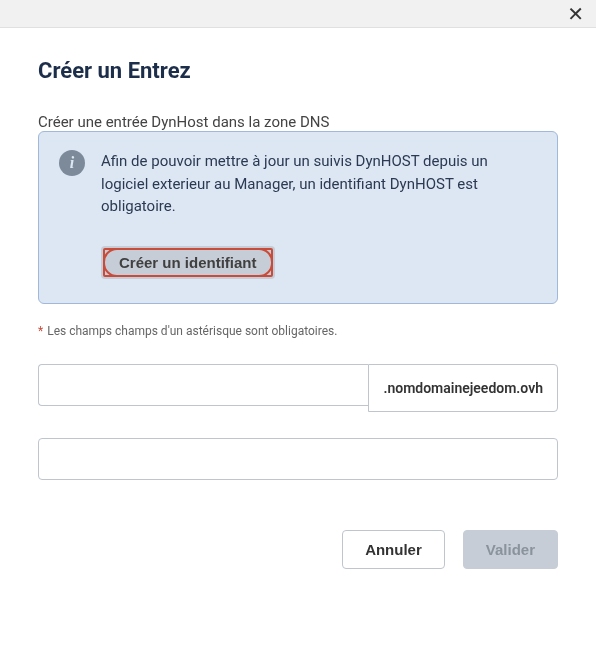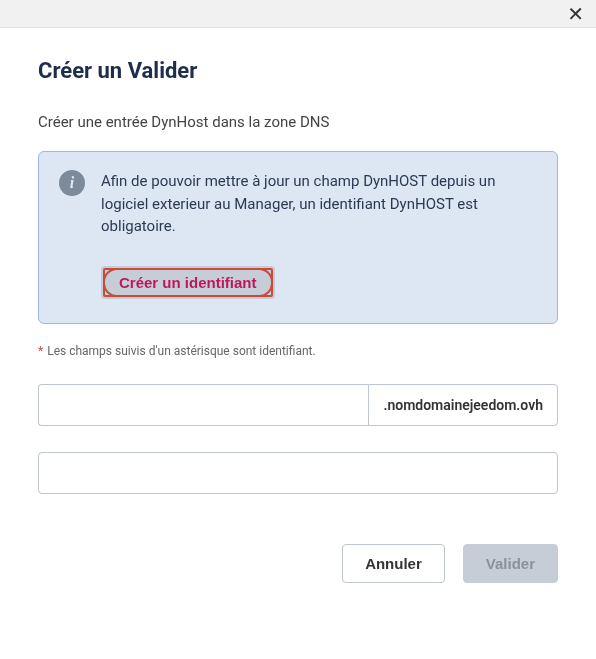--- a/index.html
+++ b/index.html
@@ -30,21 +30,20 @@
     }
     .title {
       font-size: 22px;
       font-weight: 700;
       color: #1d2e4a;
       margin-bottom: 30px;
     }
     .subtitle {
       font-size: 15px;
       color: #444;
-      margin-bottom: 20px;
     }
     .info-box {
       border: 1px solid #9fb8db;
       border-radius: 6px;
       background: #dde7f4;
       padding: 18px 20px 24px;
       display: flex;
       gap: 16px;
       margin-bottom: 20px;
     }
@@ -69,21 +68,21 @@
     .info-text {
       font-size: 15px;
       color: #2b3a52;
       line-height: 1.5;
       margin-bottom: 28px;
     }
     .create-id-btn {
       display: inline-block;
       padding: 8px 18px;
       background: #c6cdd6;
-      color: #be185d;
+      color: #404040;
       font-size: 15px;
       font-weight: 700;
       border: none;
       border-radius: 3px;
       cursor: pointer;
       position: relative;
       outline: 2px solid #c94b3a;
       outline-offset: -4px;
       border-radius: 4px;
     }
@@ -132,21 +131,21 @@
     }
     .suffix {
       border: 1px solid #bfc5cc;
       border-left: 1px solid #bfc5cc;
       border-radius: 0 4px 4px 0;
       padding: 10px 14px;
       font-size: 14px;
       font-weight: 600;
       color: #333;
       background: #fff;
-      height: 42px;
+      height: 48px;
       display: flex;
       align-items: center;
       white-space: nowrap;
     }
     .actions {
       display: flex;
       justify-content: flex-end;
       gap: 18px;
       margin-top: 50px;
     }
@@ -170,33 +169,33 @@
     }
   </style>
 </head>
 <body>
 
 <div class="top-bar">
   <span class="close-x">✕</span>
 </div>
 
 <div class="content">
-  <h1 class="title">Créer un Valider</h1>
+  <h1 class="title">Créer un Entrez</h1>
   <p class="subtitle">Créer une entrée DynHost dans la zone DNS</p>
 
   <div class="info-box">
     <div class="info-icon">i</div>
     <div class="info-body">
-      <p class="info-text">Afin de pouvoir mettre à jour un champ DynHOST depuis un logiciel exterieur au Manager, un identifiant DynHOST est obligatoire.</p>
+      <p class="info-text">Afin de pouvoir mettre à jour un suivis DynHOST depuis un logiciel exterieur au Manager, un identifiant DynHOST est obligatoire.</p>
       <button class="create-id-btn">Créer un identifiant</button>
     </div>
   </div>
 
   <p class="required-note">
-    <span class="asterisk">*</span><span>Les champs suivis d'un astérisque sont identifiant.</span>
+    <span class="asterisk">*</span><span>Les champs champs d'un astérisque sont obligatoires.</span>
   </p>
 
   <div class="field-group">
     <div class="input-row">
       <input type="text" class="input-text input-subdomain" value="" style="">
       <div class="suffix">.nomdomainejeedom.ovh</div>
     </div>
   </div>
 
   <div class="field-group">

